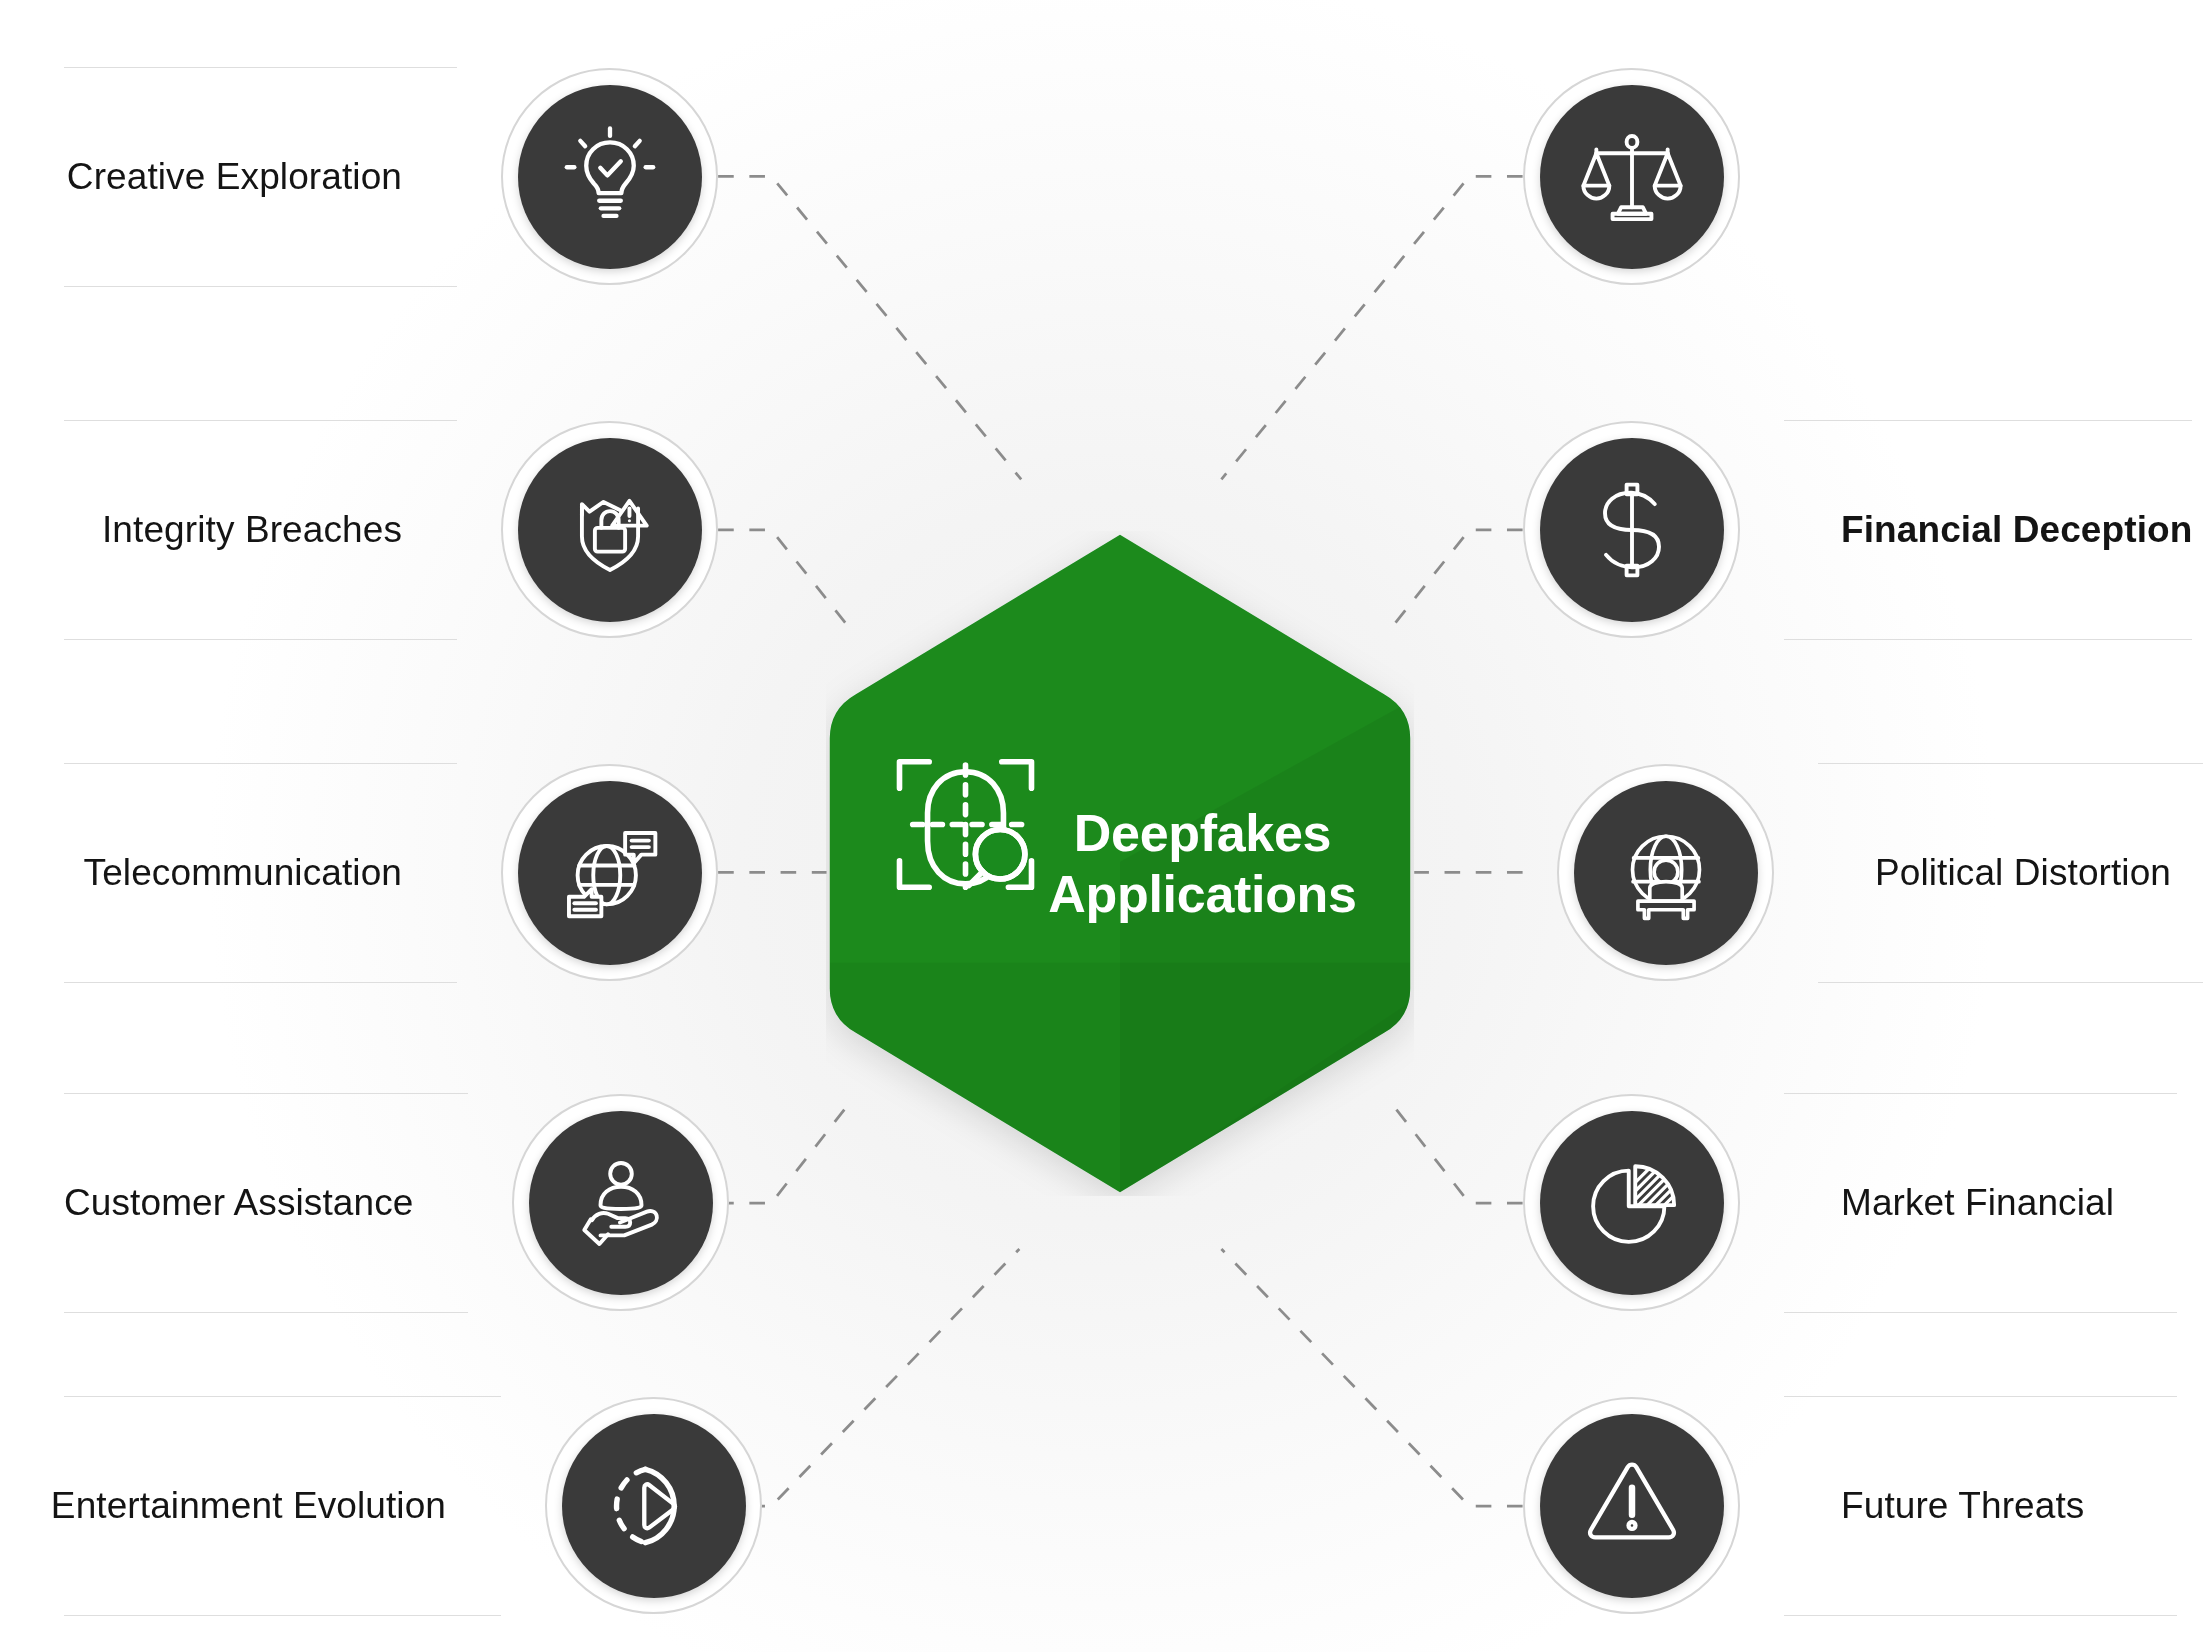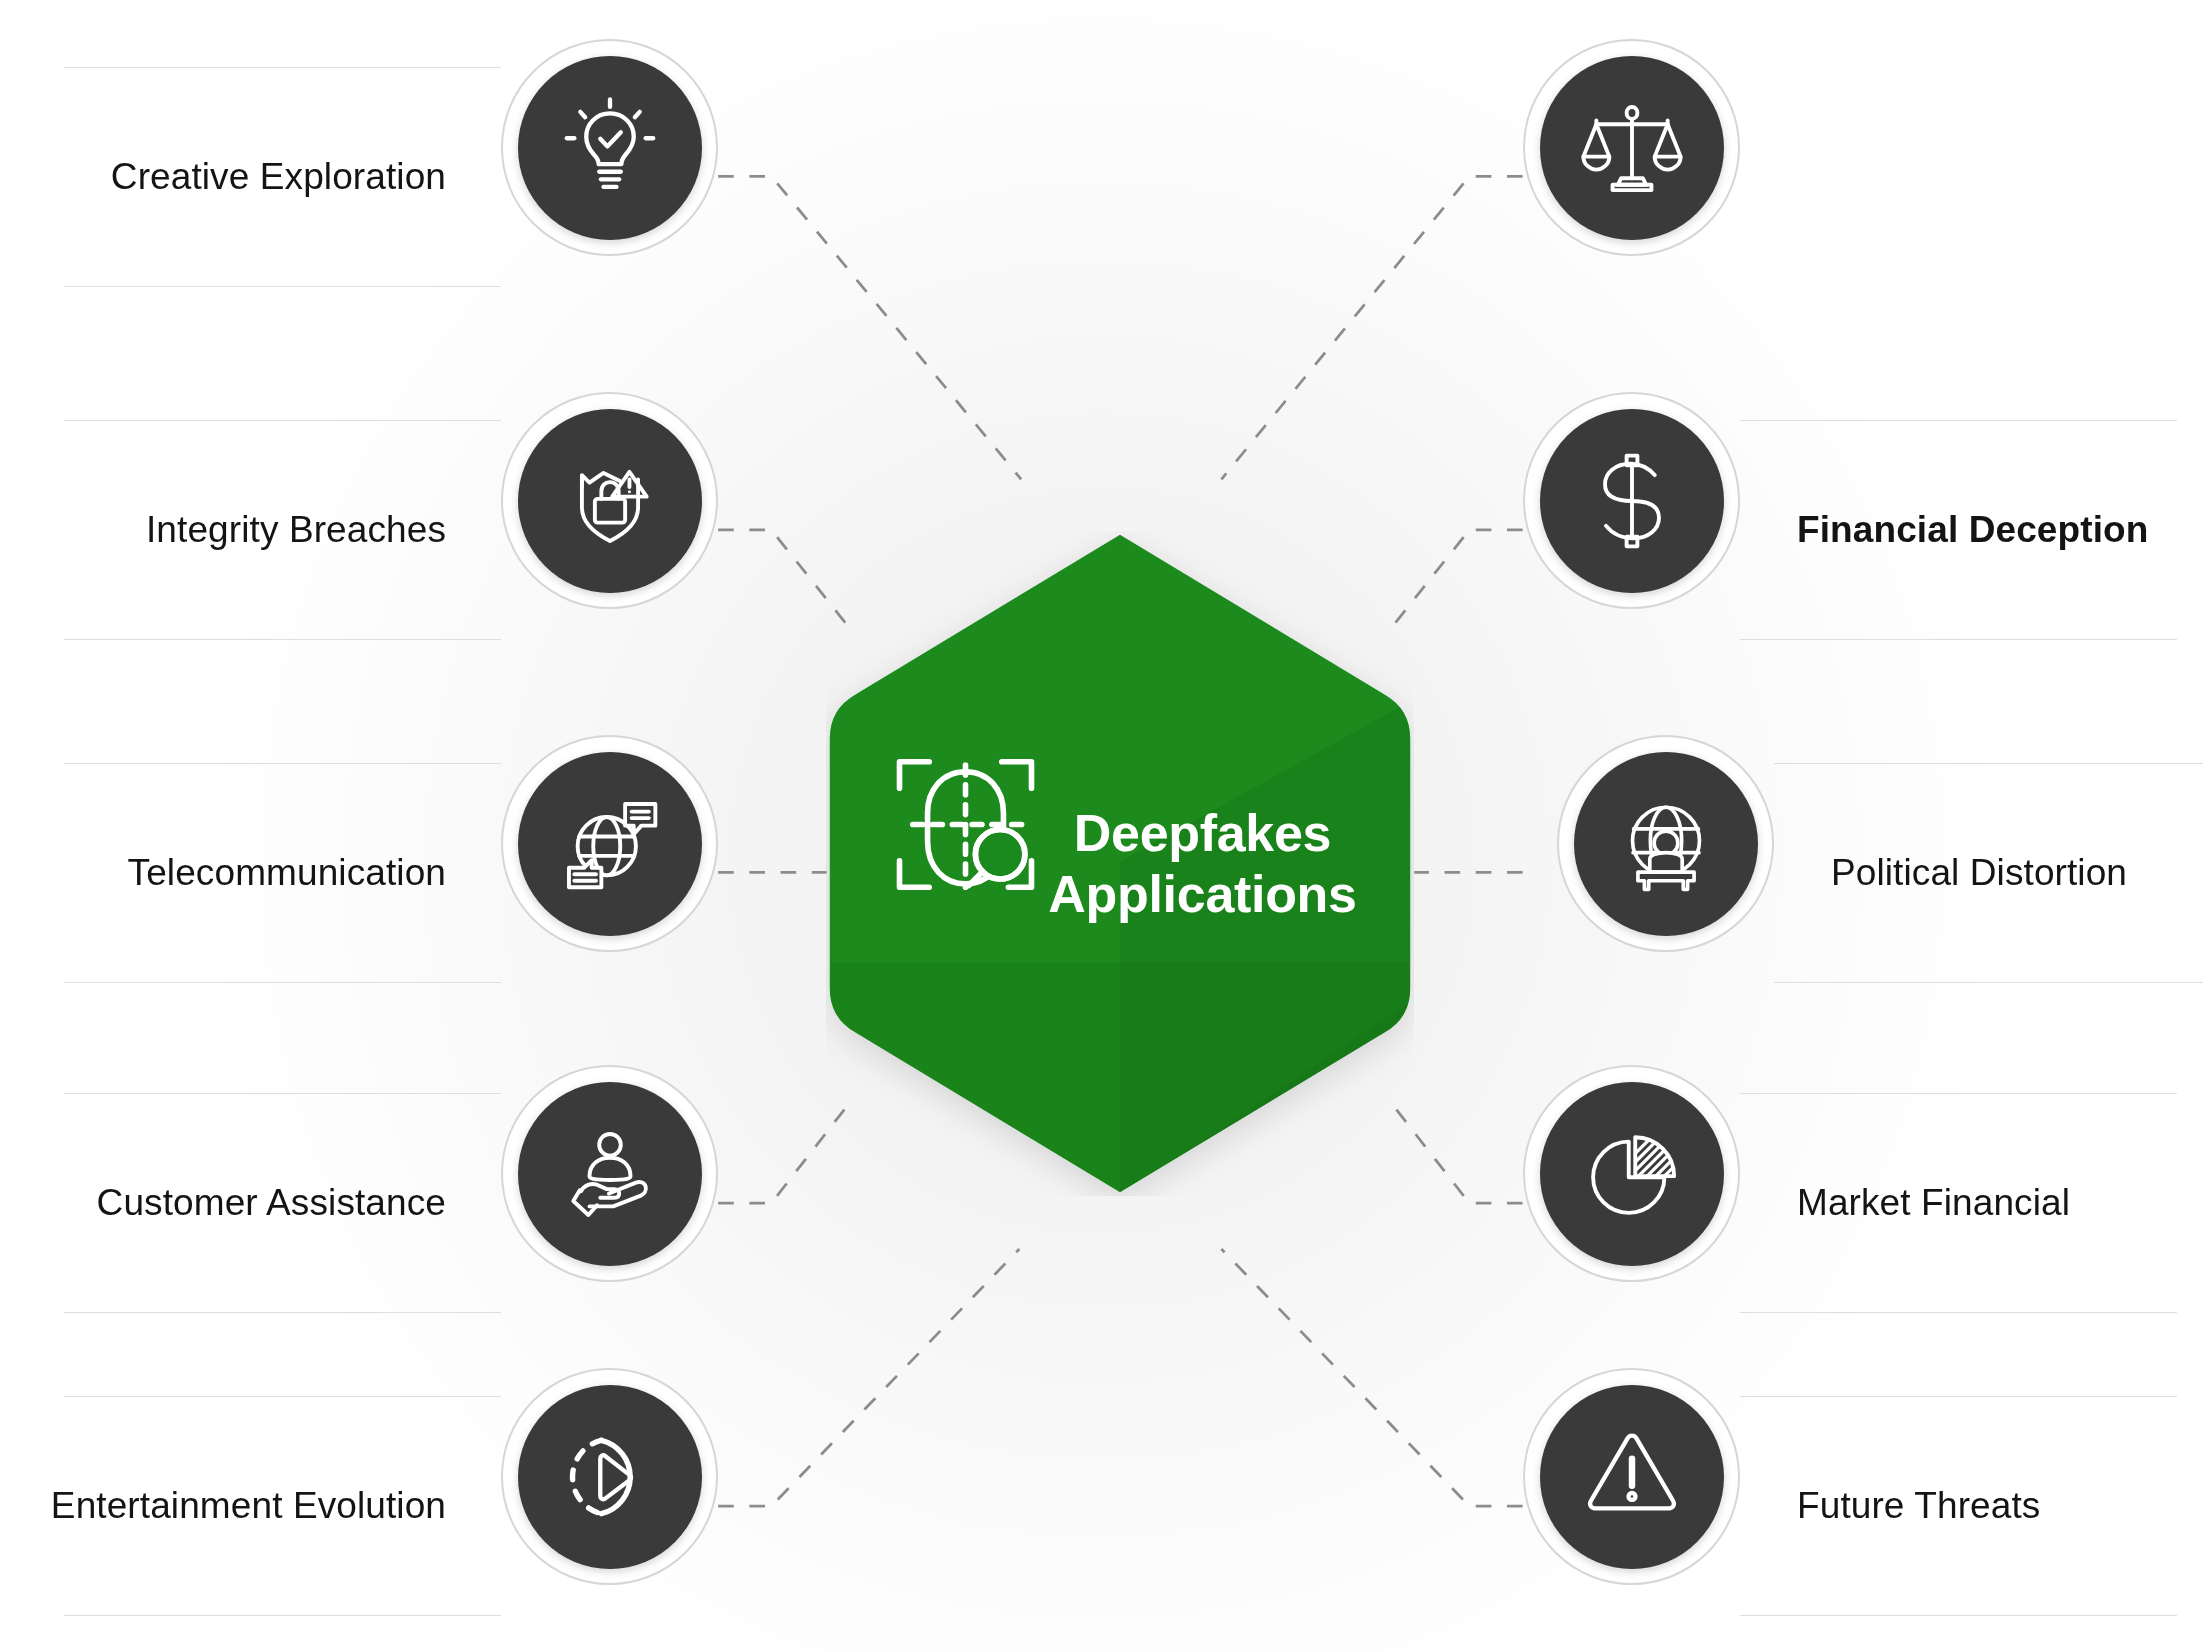--- a/index.html
+++ b/index.html
@@ -12,21 +12,21 @@
   #stage{
     position:relative;
     width:2204px;height:1653px;
     background:
       radial-gradient(circle at 50% 52%, #f0f0f0 0%, #f4f4f4 26%, #fafafa 46%, #ffffff 64%);
   }
   .layer{position:absolute;left:0;top:0;width:2204px;height:1653px;}
   svg.layer{pointer-events:none;}
 
   
-  .node{position:absolute;height:275px;display:flex;align-items:flex-start;}
+  .node{position:absolute;height:275px;display:flex;align-items:center;gap:44px;}
   .node.left{flex-direction:row;}
   .node.right{flex-direction:row;}
 
   .ring{
     position:relative;
     width:217px;height:217px;
     border-radius:50%;
     background:#ffffff;
     border:2.8px solid #d6d6d6;
     box-sizing:border-box;

